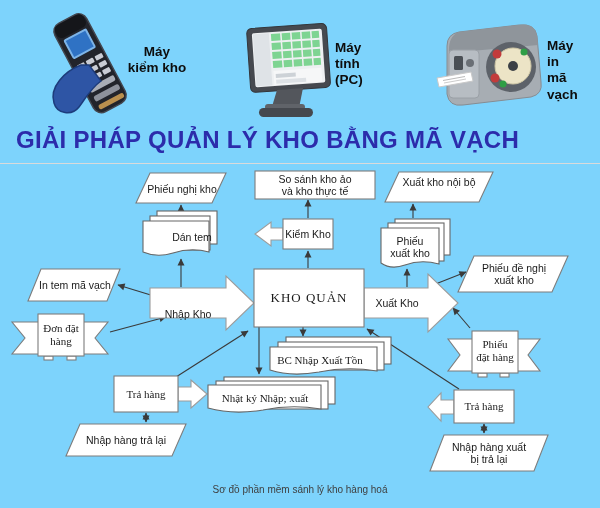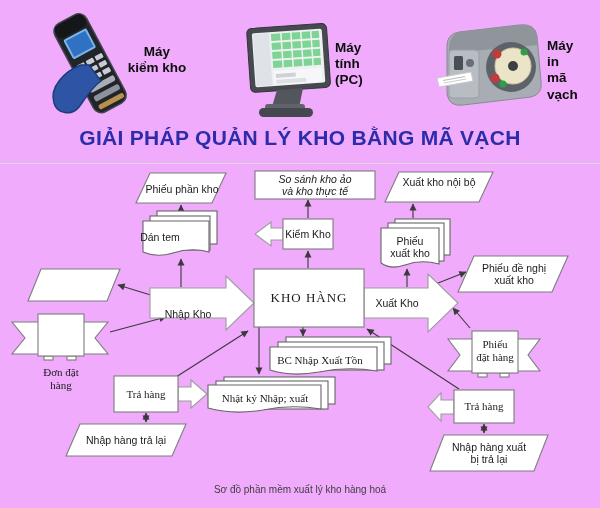--- a/index.html
+++ b/index.html
@@ -1,23 +1,23 @@
 <!DOCTYPE html>
 <html><head>
 <meta charset="utf-8">
 <style>
   html,body{margin:0;padding:0;background:#fff;}
-  .page{position:relative;width:600px;height:508px;background:#f0abfc;overflow:hidden;
+  .page{position:relative;width:600px;height:508px;background:#7dd3fc;overflow:hidden;
         font-family:"Liberation Sans",sans-serif;}
   svg{position:absolute;left:0;top:0;}
   .dev-label{position:absolute;font-weight:bold;font-size:13.5px;line-height:1.2;
              color:#0d0d0d;white-space:pre-line;}
   .dev-label.center{text-align:center;}
-  .title{position:absolute;left:0;right:0;top:126px;text-align:center;font-weight:bold;
-         font-size:21px;letter-spacing:0.3px;}
+  .title{position:absolute;left:0;right:0;top:126px;text-align:left;font-weight:bold;
+         font-size:24px;letter-spacing:0.3px;padding-left:16px;}
   .divider{position:absolute;left:0;top:163px;width:600px;height:1px;background:#dadada;}
   .lbl{position:absolute;display:flex;align-items:center;justify-content:center;
        text-align:center;white-space:pre-line;font-size:10.5px;line-height:1.18;color:#1a1a1a;}
   .serif{font-family:"Liberation Serif",serif;font-size:11px;}
   .kho-hang{font-size:13px;letter-spacing:1px;}
   .caption{position:absolute;left:0;right:0;top:484px;text-align:center;font-size:10px;color:#3e3e3e;}
 </style>
 </head>
 <body>
 
@@ -183,39 +183,40 @@
 tính
 (PC)</div>
   <div class="dev-label" style="left:547px;top:38px;">Máy
 in
 mã
 vạch</div>
 
   <div class="title" style="color: rgb(44, 44, 171);">GIẢI PHÁP QUẢN LÝ KHO BẰNG MÃ VẠCH</div>
   <div class="divider"></div>
 
-  <div class="lbl" style="left:140px;top:174px;width:84px;height:30px;">Phiếu phần kho</div>
-  <div class="lbl" style="left:255px;top:171px;width:120px;height:28px;font-style:italic;">So sánh kho ảo
+  <div class="lbl" style="left:140px;top:174px;width:84px;height:30px;">Phiếu nghị kho</div>
+  <div class="lbl" style="left:255px;top:171px;width:120px;height:28px;">So sánh kho ảo
 và kho thực tế</div>
   <div class="lbl" style="left:385px;top:172px;width:108px;height:20px;">Xuất kho nội bộ</div>
-  <div class="lbl" style="left:127px;top:221px;width:66px;height:33px;">Dán tem</div>
+  <div class="lbl" style="left:143px;top:221px;width:66px;height:33px;padding-left:16px;">Dán tem</div>
   <div class="lbl" style="left:283px;top:219px;width:50px;height:30px;">Kiểm Kho</div>
   <div class="lbl" style="left:381px;top:228px;width:58px;height:38px;">Phiếu
 xuất kho</div>
+  <div class="lbl" style="left:30px;top:269px;width:90px;height:32px;">In tem mã vạch</div>
   <div class="lbl" style="left:464px;top:257px;width:100px;height:34px;">Phiếu đề nghị
 xuất kho</div>
   <div class="lbl" style="left:150px;top:288px;width:76px;height:30px;margin-top:11px;">Nhập Kho</div>
-  <div class="lbl serif kho-hang" style="left:254px;top:269px;width:110px;height:58px;">KHO HÀNG</div>
+  <div class="lbl serif kho-hang" style="left:254px;top:269px;width:110px;height:58px;">KHO QUẢN</div>
   <div class="lbl" style="left:366px;top:288px;width:62px;height:30px;">Xuất Kho</div>
-  <div class="lbl serif" style="left:38px;top:315px;width:46px;height:40px;margin-top:44px;">Đơn đặt
+  <div class="lbl serif" style="left:38px;top:315px;width:46px;height:40px;">Đơn đặt
 hàng</div>
   <div class="lbl serif" style="left:472px;top:331px;width:46px;height:40px;">Phiếu
 đặt hàng</div>
   <div class="lbl serif" style="left:270px;top:347px;width:100px;height:27px;">BC Nhập Xuất Tồn</div>
   <div class="lbl serif" style="left:114px;top:376px;width:64px;height:36px;">Trả hàng</div>
   <div class="lbl serif" style="left:208px;top:385px;width:114px;height:27px;">Nhật ký Nhập; xuất</div>
   <div class="lbl serif" style="left:454px;top:390px;width:60px;height:33px;">Trả hàng</div>
   <div class="lbl" style="left:430px;top:435px;width:118px;height:36px;">Nhập hàng xuất
 bị trả lại</div>
   <div class="lbl" style="left:66px;top:424px;width:120px;height:32px;">Nhập hàng trả lại</div>
 
-  <div class="caption">Sơ đồ phần mềm xuất lý kho hàng hoá</div>
+  <div class="caption">Sơ đồ phần mềm sánh lý kho hàng hoá</div>
 </div>
 
 </body></html>

